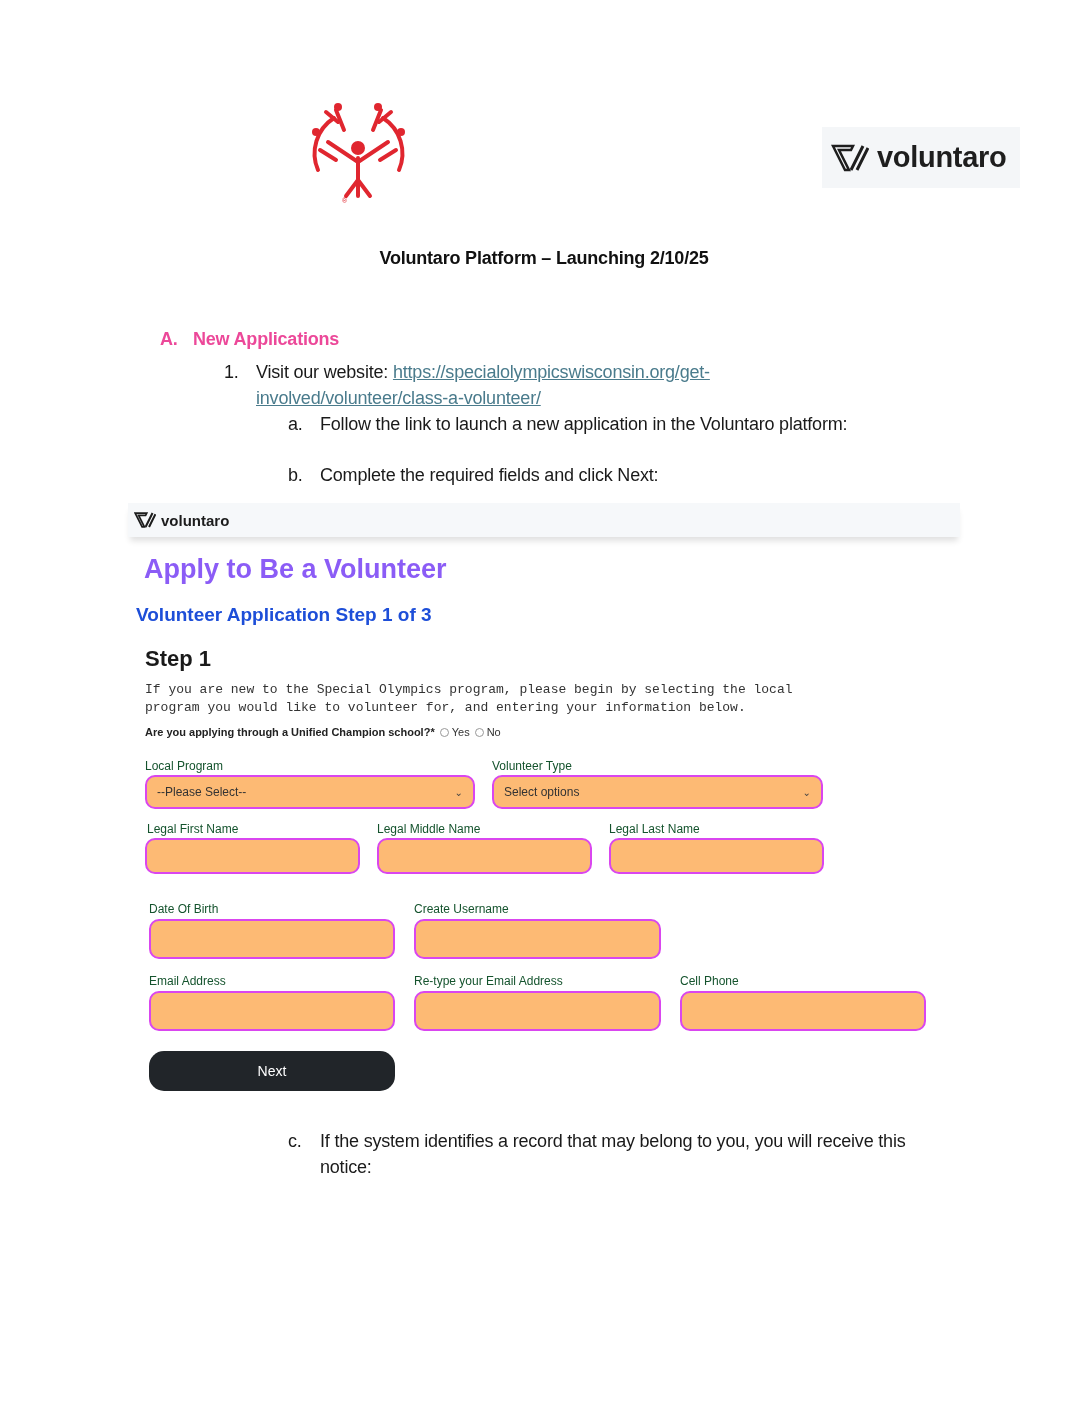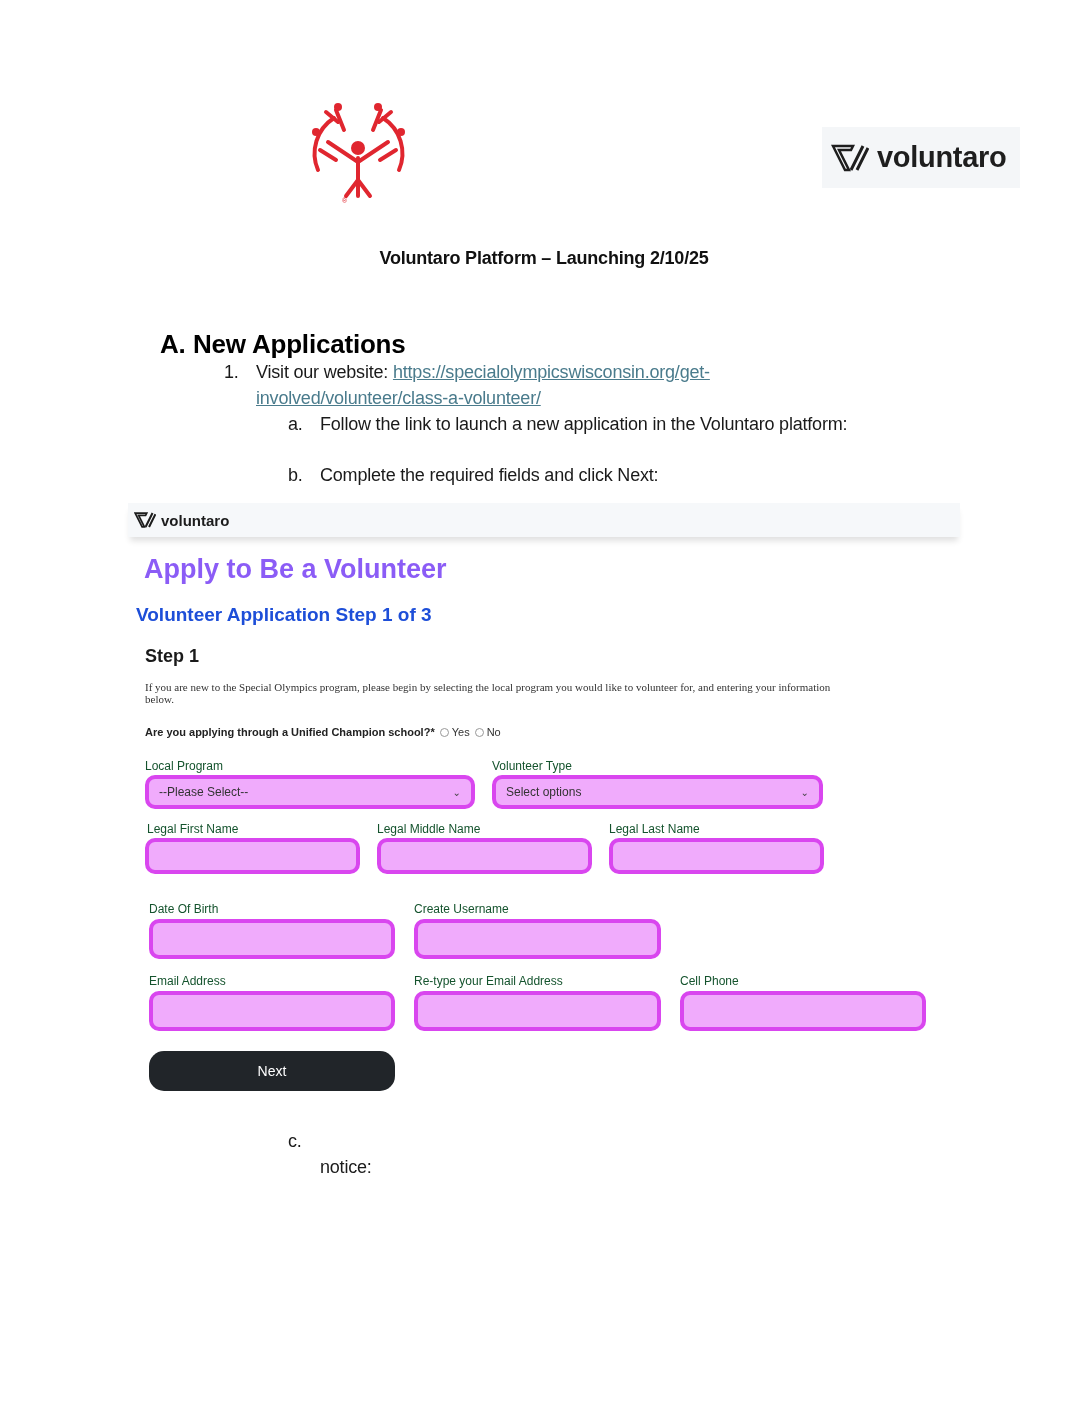--- a/index.html
+++ b/index.html
@@ -12,41 +12,41 @@
   .so-line1, .so-line2 { font-family:"DejaVu Sans", sans-serif; font-weight:bold; font-style:italic; color:#5d5d5d; font-size:28px; line-height:31px; letter-spacing:-0.5px; }
   .so-line3 { font-family:"Liberation Sans", sans-serif; font-style:italic; color:#5d5d5d; font-size:24px; line-height:28px; padding-right:4px; }
   .so-mark { position:absolute; left:180px; top:0; width:105px; height:105px; }
 
   .vol-logo { left:822px; top:127px; width:198px; height:61px; background:#f4f6f8; display:flex; align-items:center; }
   .vol-logo svg { margin-left:9px; }
   .vol-logo-text { font-family:"Liberation Sans", sans-serif; font-weight:bold; font-size:29px; color:#1e1e1e; margin-left:8px; letter-spacing:-0.3px; }
 
   
   .doc-title { left:0; width:1088px; top:248px; text-align:center; font-family:"Liberation Sans", sans-serif; font-weight:bold; font-size:18px; color:#111; letter-spacing:-0.2px; }
-  .section-head { left:160px; top:329px; font-family:"Liberation Sans", sans-serif; font-weight:bold; font-size:26px; color:#000000; letter-spacing:-0.2px; }
+  .section-head { left:160px; top:329px; font-family:"Liberation Sans", sans-serif; font-weight:bold; font-size:18px; color:#ec4899; letter-spacing:-0.2px; }
   .section-head .num { display:inline-block; width:33px; }
   .doc-line { font-family:"Liberation Sans", sans-serif; font-size:18px; color:#1a1a1a; line-height:26px; letter-spacing:-0.2px; }
   a.doc-link { color:#4a7b8c; text-decoration:underline; }
 
   
   .embed-header { left:128px; top:503px; width:832px; height:34px; background:#f6f8fa; box-shadow:0 6px 6px -2px rgba(0,0,0,0.12); display:flex; align-items:center; }
   .embed-header svg { margin-left:6px; }
   .embed-header .name { font-family:"Liberation Sans", sans-serif; font-weight:bold; font-size:15px; color:#1c1c1c; margin-left:5px; }
 
   .apply-title { left:144px; top:554px; font-family:"Liberation Sans", sans-serif; font-weight:bold; font-size:27px; color:#8b5cf6; }
   .step-sub { left:136px; top:604px; font-family:"Liberation Sans", sans-serif; font-weight:bold; font-size:19px; color:#1d4ed8; }
-  .step1 { left:145px; top:646px; font-family:"Liberation Sans", sans-serif; font-weight:bold; font-size:18px; color:#1a1a1a; }
-  .intro { left:145px; top:681px; width:690px; font-family:Liberation Serif, serif; font-size:11px; color:#333; line-height:12px; }
+  .step1 { left:145px; top:646px; font-family:"Liberation Sans", sans-serif; font-weight:bold; font-size:22px; color:#1a1a1a; }
+  .intro { left:145px; top:681px; width:690px; font-family:Liberation Mono, monospace; font-size:13px; color:#333; line-height:18px; }
   .unified { left:145px; top:726px; font-family:"Liberation Sans", sans-serif; font-size:11px; color:#222; display:flex; align-items:center; }
   .unified .q { font-weight:bold; }
   .radio { display:inline-block; width:7px; height:7px; border:1px solid #999; border-radius:50%; margin:0 3px 0 5px; }
   .radio-label { color:#333; }
 
   .field-label { font-family:"Liberation Sans", sans-serif; font-size:12px; color:#14532d; }
-  .field-box { position:absolute; border:4px solid #d946ef; border-radius:10px; background:#f0abfc; box-sizing:border-box;text-align:center; }
+  .field-box { position:absolute; border:2px solid #d946ef; border-radius:10px; background:#fdba74; box-sizing:border-box;text-align:center; }
   .select-box { display:flex; align-items:center; justify-content:space-between; font-family:"Liberation Sans", sans-serif; font-size:12px; color:#333; padding:0 10px; }
   .chev { font-size:10px; color:#444; }
 
   .next-btn { left:149px; top:1051px; width:246px; height:40px; background:#212529; border-radius:15px; color:#fff; font-family:"Liberation Sans", sans-serif; font-size:14px; display:flex; align-items:center; justify-content:center; cursor:pointer; }
 </style>
 </head>
 <body>
 
 <div class="abs so-logo">
   <svg class="so-mark" viewBox="0 0 105 105">
@@ -152,15 +152,15 @@
 <div class="field-box" style="left:149px; top:991px; width:246px; height:40px;"></div>
 <div class="abs field-label" style="left:414px; top:974px;">Re-type your Email Address</div>
 <div class="field-box" style="left:414px; top:991px; width:247px; height:40px;"></div>
 <div class="abs field-label" style="left:680px; top:974px;">Cell Phone</div>
 <div class="field-box" style="left:680px; top:991px; width:246px; height:40px;"></div>
 
 <div class="abs next-btn">Next</div>
 
 <div class="abs doc-line" style="left:288px; top:1128px;">c.</div>
 <div class="abs doc-line" style="left:320px; top:1128px; width:660px;">
-  <br>
+  <span>If the system identifies a record that may belong to you, you will receive this</span><br>
   <span>notice:</span>
 </div>
 
 </body></html>

